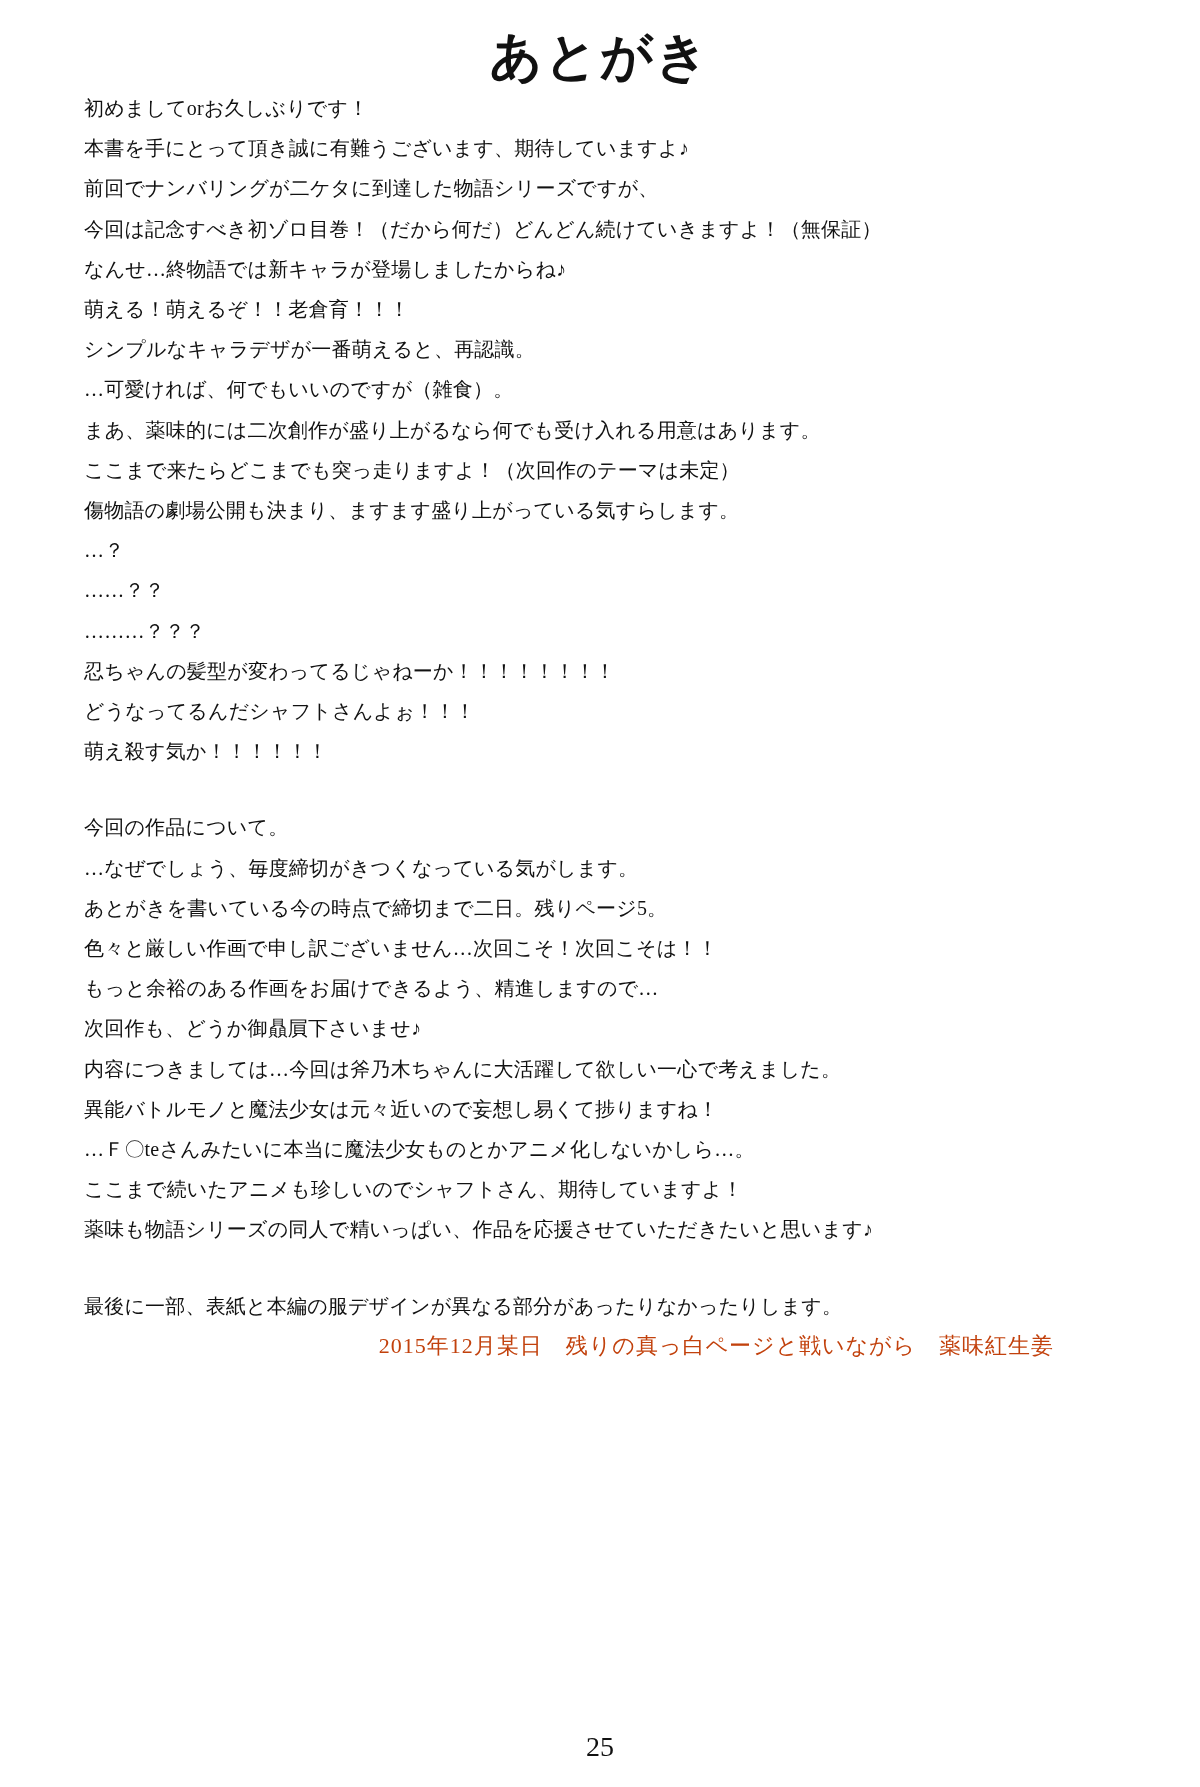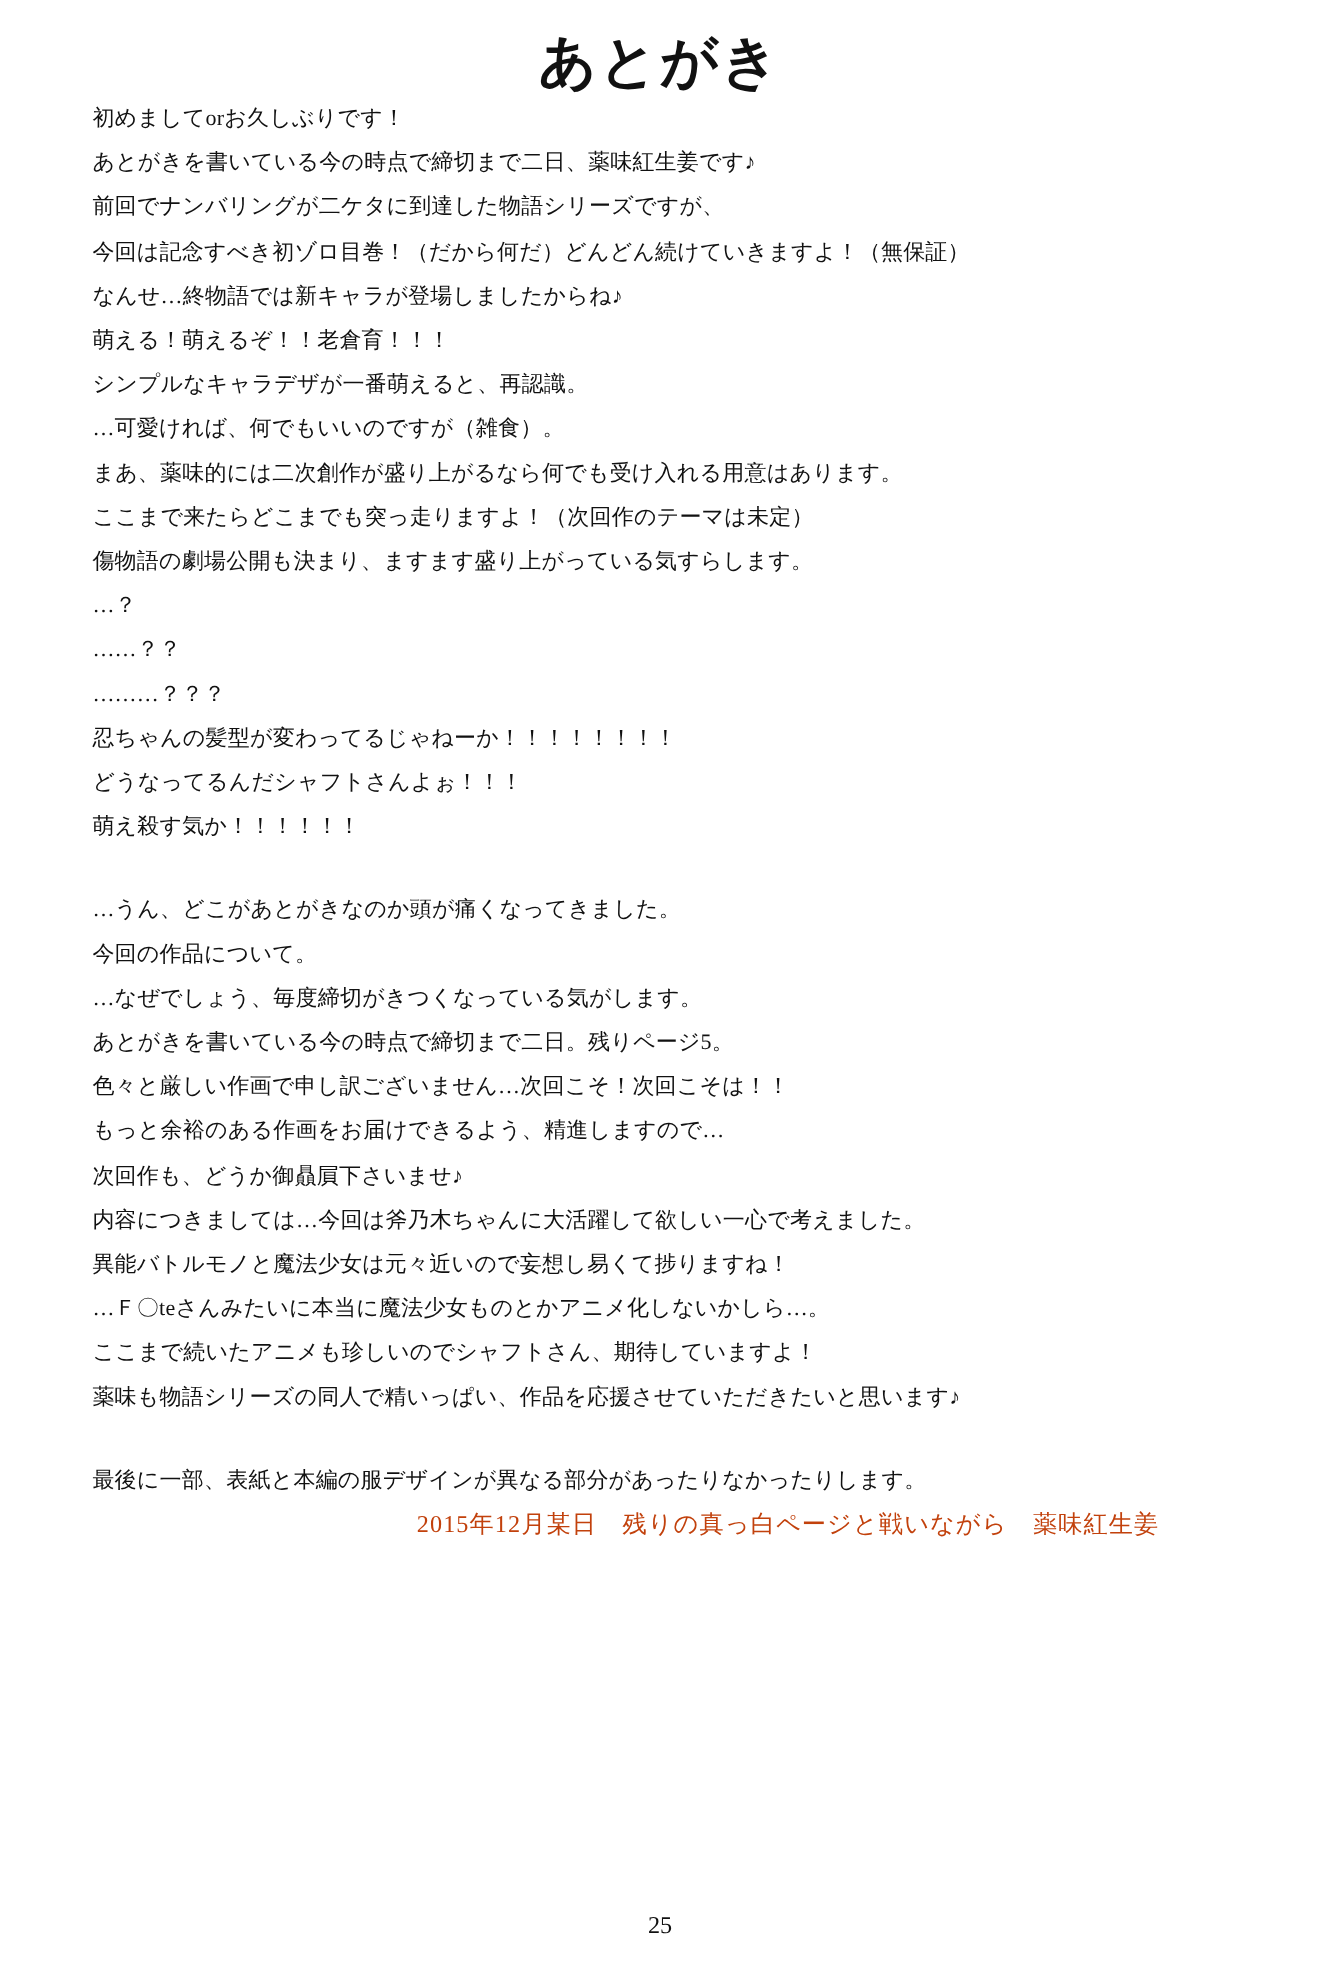--- a/index.html
+++ b/index.html
@@ -57,57 +57,56 @@
     padding-right: 60px;
     letter-spacing: 1px;
     color: #c2410c;
   }
   .page-number {
     position: absolute;
     bottom: 24px;
     left: 0;
     width: 1200px;
     text-align: center;
-    font-size: 22px;
+    font-size: 28px;
     color: #111111;
   }
 </style>
 </head>
 <body>
 
 <div class="page">
 
   <div class="title">あとがき</div>
 
   <div class="body-text">
 
     <div class="para">
       <span class="line">初めましてorお久しぶりです！</span>
-      <span class="line">あとがきを書いている今の時点で締切まで二日、薬味紅生姜です♪</span>
+      <span class="line">本書を手にとって頂き誠に有難うございます、期待していますよ♪</span>
       <span class="line">前回でナンバリングが二ケタに到達した物語シリーズですが、</span>
       <span class="line">今回は記念すべき初ゾロ目巻！（だから何だ）どんどん続けていきますよ！（無保証）</span>
       <span class="line">なんせ…終物語では新キャラが登場しましたからね♪</span>
       <span class="line">萌える！萌えるぞ！！老倉育！！！</span>
       <span class="line">シンプルなキャラデザが一番萌えると、再認識。</span>
       <span class="line">…可愛ければ、何でもいいのですが（雑食）。</span>
       <span class="line">まあ、薬味的には二次創作が盛り上がるなら何でも受け入れる用意はあります。</span>
       <span class="line">ここまで来たらどこまでも突っ走りますよ！（次回作のテーマは未定）</span>
       <span class="line">傷物語の劇場公開も決まり、ますます盛り上がっている気すらします。</span>
       <span class="line">…？</span>
       <span class="line">……？？</span>
       <span class="line">………？？？</span>
       <span class="line">忍ちゃんの髪型が変わってるじゃねーか！！！！！！！！</span>
       <span class="line">どうなってるんだシャフトさんよぉ！！！</span>
       <span class="line">萌え殺す気か！！！！！！</span>
     </div>
 
     <span class="spacer"></span>
 
     <div class="para">
-      <span class="line">…うん、どこがあとがきなのか頭が痛くなってきました。</span>
       <span class="line">今回の作品について。</span>
       <span class="line">…なぜでしょう、毎度締切がきつくなっている気がします。</span>
       <span class="line">あとがきを書いている今の時点で締切まで二日。残りページ5。</span>
       <span class="line">色々と厳しい作画で申し訳ございません…次回こそ！次回こそは！！</span>
       <span class="line">もっと余裕のある作画をお届けできるよう、精進しますので…</span>
       <span class="line">次回作も、どうか御贔屓下さいませ♪</span>
       <span class="line">内容につきましては…今回は斧乃木ちゃんに大活躍して欲しい一心で考えました。</span>
       <span class="line">異能バトルモノと魔法少女は元々近いので妄想し易くて捗りますね！</span>
       <span class="line">…Ｆ〇teさんみたいに本当に魔法少女ものとかアニメ化しないかしら…。</span>
       <span class="line">ここまで続いたアニメも珍しいのでシャフトさん、期待していますよ！</span>

